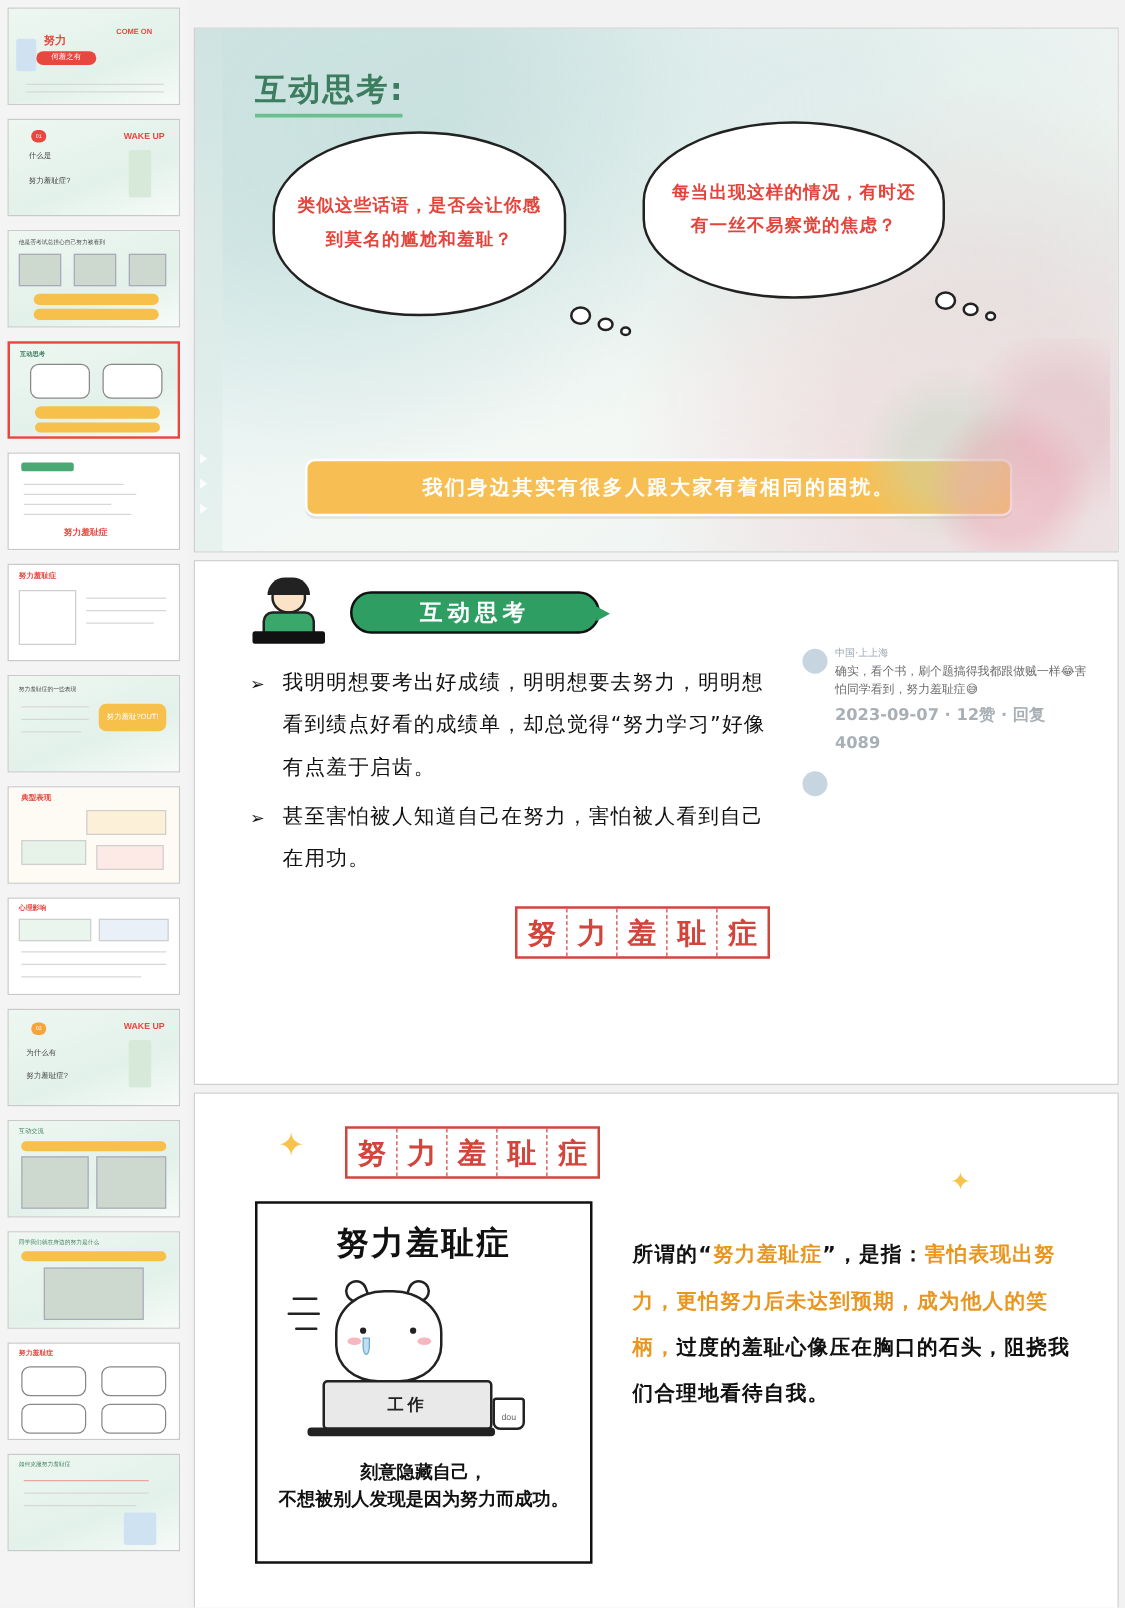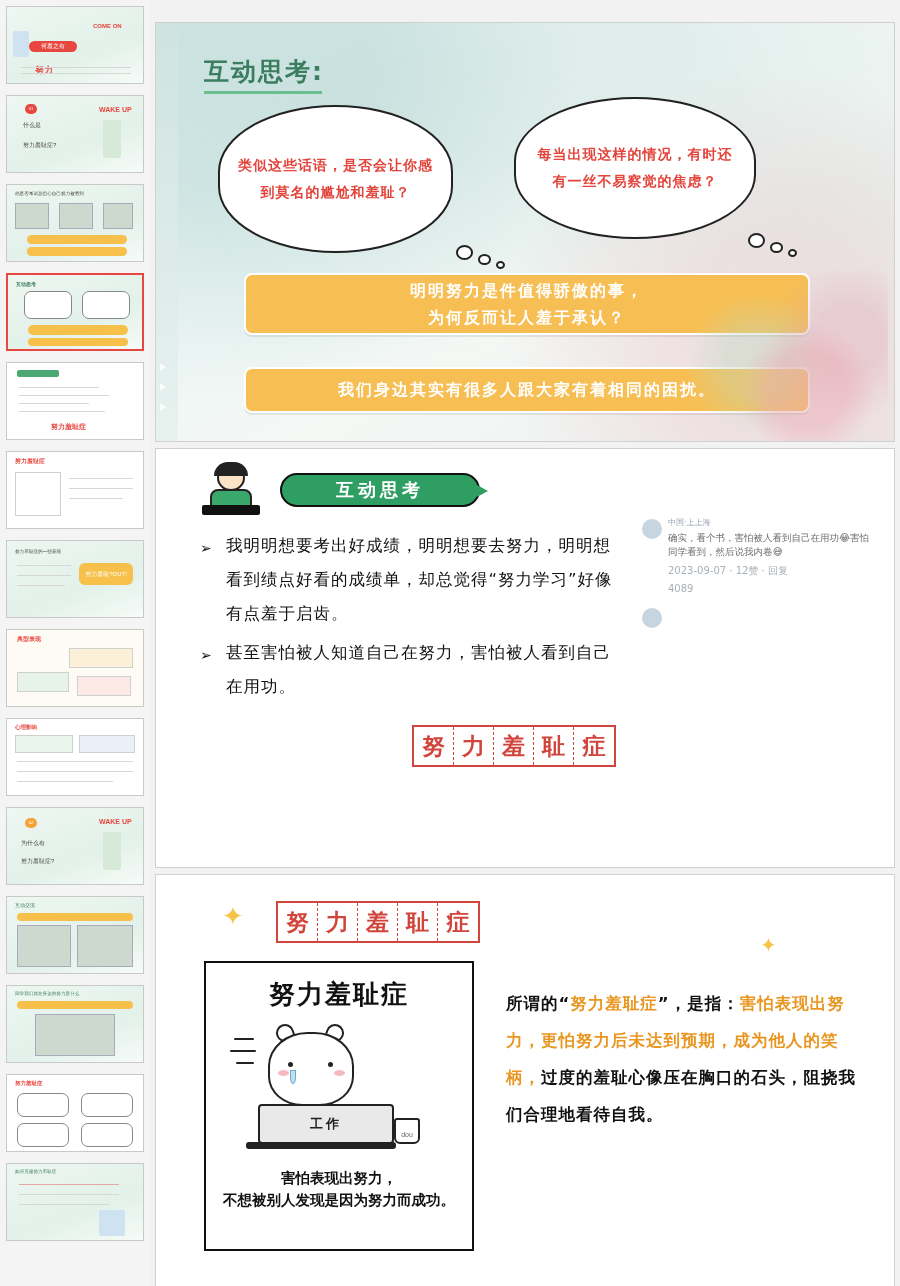--- a/index.html
+++ b/index.html
@@ -180,21 +180,21 @@
 
   .comments {
     position:absolute; left:486px; top:68px; width:232px;
     font-size:9.5px; color:#7a7a7a; line-height:1.5;
     font-family:"DejaVu Sans", sans-serif;
   }
   .cm { position:relative; margin-bottom:10px; padding-left:26px; }
   .cm .av { position:absolute; left:0; top:2px; width:20px; height:20px; border-radius:50%; background:#c6d5df; }
   .cm .nm { color:#9aa6b1; font-size:8px; margin-bottom:2px; }
   .cm .bd { color:#6c6c6c; }
-  .cm .mt { color:#a8b0b6; font-size:10px; margin-top:3px; }
+  .cm .mt { color:#a8b0b6; font-size:13px; margin-top:3px;font-weight:bold; }
 
   
   .s3-stamp { position:absolute; left:120px; top:26px; }
   .s3-spark { position:absolute; color:#f7c34a; font-size:26px; }
   .poster {
     position:absolute; left:48px; top:86px; width:270px; height:290px;
     background:#fff; border:2px solid #111;
   }
   .poster-title {
     margin:14px 0 6px 0; text-align:center;
@@ -225,21 +225,21 @@
   }
   .hl-orange { color:#e8961f; }
 </style>
 </head>
 <body>
 
 <div id="sidebar">
 
   <div class="thumb">
     <div class="tb-bg-green"></div>
-    <div class="tb-title" style="left:28px;top:20px;font-size:9px;margin-top:38px;">努力</div>
+    <div class="tb-title" style="left:28px;top:20px;font-size:9px;">努力</div>
     <div class="tb-chip" style="left:22px;top:34px;width:48px;height:11px;line-height:11px;font-size:6px;background:#e8473f;">何羞之有</div>
     <div class="tb-txt" style="left:86px;top:16px;font-size:6px;color:#e8473f;font-weight:bold;">COME ON</div>
     <div class="tb-fig" style="left:6px;top:24px;width:16px;height:26px;background:#cfe2f2;"></div>
     <div class="tb-line" style="left:14px;top:60px;width:110px;"></div>
     <div class="tb-line" style="left:14px;top:66px;width:110px;"></div>
   </div>
 
   <div class="thumb">
     <div class="tb-bg-green"></div>
     <div class="tb-chip" style="left:18px;top:8px;width:12px;height:10px;line-height:10px;background:#e8473f;">01</div>
@@ -377,24 +377,20 @@
   <div class="b-dot" style="left:322px; top:231px; width:13px; height:11px;"></div>
   <div class="b-dot" style="left:340px; top:238px; width:9px; height:8px;"></div>
 
   <div class="bubble" style="left:358px; top:74px; width:242px; height:142px;">
     <div class="btext">每当出现这样的情况，有时还有一丝不易察觉的焦虑？</div>
   </div>
   <div class="b-dot" style="left:592px; top:210px; width:17px; height:15px;"></div>
   <div class="b-dot" style="left:614px; top:219px; width:13px; height:11px;"></div>
   <div class="b-dot" style="left:632px; top:226px; width:9px; height:8px;"></div>
 
-  <div class="s1-band" id="s1band1">
-    <div>明明努力是件值得骄傲的事，</div>
-    <div>为何反而让人羞于承认？</div>
-  </div>
   <div class="s1-band" id="s1band2">我们身边其实有很多人跟大家有着相同的困扰。</div>
 
   <div class="lotus"></div>
 </div>
 
 <div class="slide" id="slide2">
 
   <div class="teacher-ico">
     <div class="ti-head"></div>
     <div class="ti-hair"></div>
@@ -422,21 +418,21 @@
     <div class="cell">力</div>
     <div class="cell">羞</div>
     <div class="cell">耻</div>
     <div class="cell">症</div>
   </div>
 
   <div class="comments">
     <div class="cm">
       <div class="av"></div>
       <div class="nm">中国·上上海</div>
-      <div class="bd">确实，看个书，害怕被人看到自己在用功😂害怕同学看到，然后说我内卷😅</div>
+      <div class="bd">确实，看个书，刷个题搞得我都跟做贼一样😂害怕同学看到，努力羞耻症😅</div>
       <div class="mt">2023-09-07 · 12赞 · 回复</div>
       <div class="mt">4089</div>
     </div>
     <div class="cm">
       <div class="av"></div>
     </div>
   </div>
 </div>
 
 <div class="slide" id="slide3">
@@ -465,20 +461,20 @@
       <div class="pa-eye" style="left:122px;"></div>
       <div class="pa-cheek" style="left:72px;"></div>
       <div class="pa-cheek" style="left:128px;"></div>
       <div class="pa-tear" style="left:84px;"></div>
       <div class="pa-laptop">
         <span>工作</span>
       </div>
       <div class="pa-base"></div>
       <div class="pa-cup">dou</div>
     </div>
-    <div class="poster-cap">害怕表现出努力，</div>
+    <div class="poster-cap">刻意隐藏自己，</div>
     <div class="poster-cap">不想被别人发现是因为努力而成功。</div>
   </div>
 
   <div class="s3-para">
     <span>所谓的“</span><span class="hl-orange">努力羞耻症</span><span>”，是指：</span><span class="hl-orange">害怕表现出努力，更怕努力后未达到预期，成为他人的笑柄，</span><span>过度的羞耻心像压在胸口的石头，阻挠我们合理地看待自我。</span>
   </div>
 </div>
 
 </body></html>

